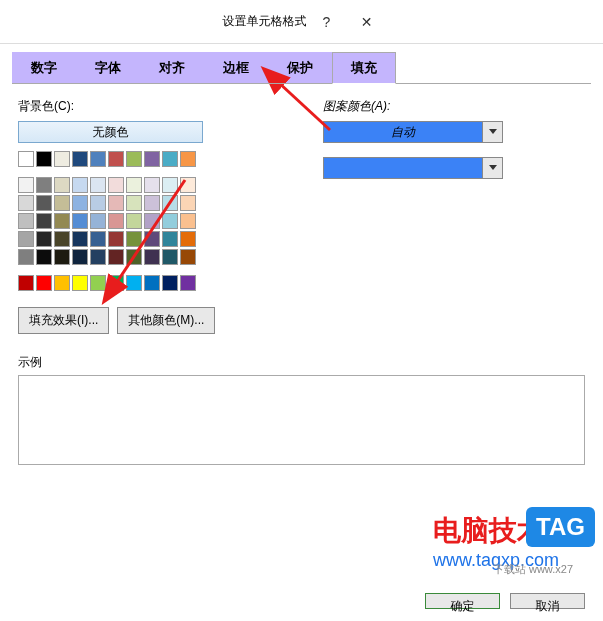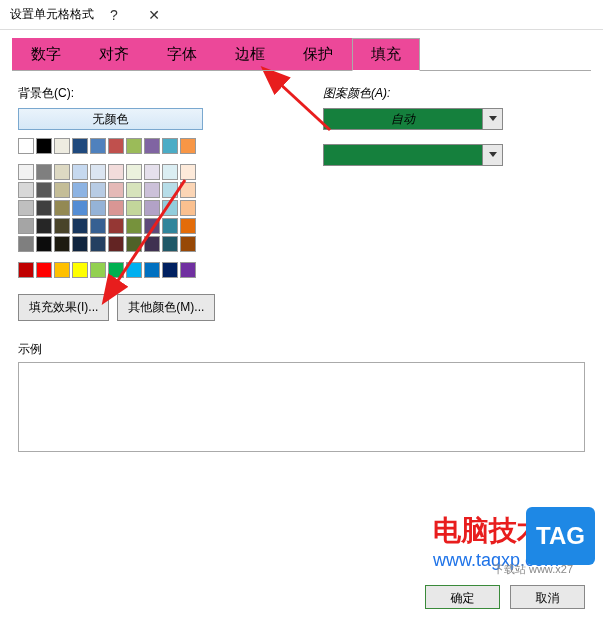--- a/index.html
+++ b/index.html
@@ -1,75 +1,75 @@
 <!DOCTYPE html>
 <html><head>
 <meta charset="utf-8">
 <style>
 * { box-sizing: border-box; margin: 0; padding: 0; }
 body { font-family: "Microsoft YaHei", "SimSun", sans-serif; font-size: 12px; background: #fff; width: 603px; height: 621px; position: relative; overflow: hidden; }
 
-.titlebar { display: flex; align-items: center; justify-content: flex-start; height: 30px; padding: 0 4px 0 10px; border-bottom: 1px solid #ddd; }
+.titlebar { display: flex; align-items: center; justify-content: center; height: 44px; padding: 0 4px 0 10px; border-bottom: 1px solid #ddd; }
 .titlebar .title { font-size: 12px; }
 .titlebar .ctrls { display: flex; }
 .titlebar .ctrl { width: 40px; height: 28px; display: flex; align-items: center; justify-content: center; cursor: pointer; font-size: 14px; color: #333; }
 
 .tabs { display: flex; padding: 8px 12px 0 12px; }
-.tab { padding: 6px 18px; border: 1px solid transparent; cursor: pointer; font-size: 15px; background: #ec4899; }
+.tab { padding: 6px 18px; border: 1px solid transparent; cursor: pointer; font-size: 13px; background: #c4b5fd; font-weight: bold; }
 .tab.active { border: 1px solid #aaa; border-bottom: 1px solid #fff; position: relative; z-index: 2; }
 .tabline { border-top: 1px solid #aaa; margin: -1px 12px 0 12px; position: relative; z-index: 1; }
 
 .content { padding: 10px 18px; display: flex; gap: 50px; }
 .left { width: 255px; }
 .right { width: 215px; font-style: italic; }
 
 .section-label { margin: 4px 0 6px 0; }
 
 .nocolor-btn { width: 185px; height: 22px; background: linear-gradient(#eaf3fb,#d6e8f7); border: 1px solid #7aa8cf; display: flex; align-items: center; justify-content: center; cursor: pointer; }
 
 .swatch-grid { margin-top: 8px; }
 .swatch-row { display: flex; gap: 2px; margin-bottom: 2px; }
 .swatch { width: 16px; height: 16px; border: 1px solid #999; cursor: pointer; }
 
 .btn-row { display: flex; gap: 8px; margin-top: 16px; }
 .btn { padding: 4px 10px; border: 1px solid #888; background: #e8e8e8; cursor: pointer; font-size: 12px; font-family: inherit; }
 
 .combo { display: flex; width: 180px; height: 22px; border: 1px solid #888; margin: 4px 0 14px 0; }
-.combo-val { flex: 1; display: flex; align-items: center; justify-content: center; background: #15803d; }
+.combo-val { flex: 1; display: flex; align-items: center; justify-content: center; background: #3b82f6; }
 .combo-arrow { width: 20px; border-left: 1px solid #888; background: #e8e8e8; display: flex; align-items: center; justify-content: center; cursor: pointer; }
 
 .example-box { margin: 10px 18px; }
 .example-box .ex-inner { border: 1px solid #aaa; height: 90px; margin-top: 4px; }
 
 .footer { position: absolute; bottom: 12px; right: 18px; display: flex; gap: 10px; }
-.footer .btn { width: 75px; height: 24px; }
+.footer .btn { width: 75px; height: 16px; }
 
 .arrow-svg { position: absolute; pointer-events: none; }
 
 .watermark { position: absolute; right: 30px; bottom: 50px; text-align: left; pointer-events: none; }
 .watermark .wm-cn { color: #e81d1d; font-size: 28px; font-weight: bold; }
 .watermark .wm-url { color: #1e73e8; font-size: 18px; }
-.watermark .tag-badge { position: absolute; right: -22px; top: -5px; background: #1e88e5; color: #fff; font-weight: bold; font-size: 24px; padding: 15px 10px; border-radius: 6px; }
+.watermark .tag-badge { position: absolute; right: -22px; top: -5px; background: #1e88e5; color: #fff; font-weight: bold; font-size: 24px; padding: 6px 10px; border-radius: 6px; }
 .watermark .sub { position: absolute; right: 0; bottom: -6px; font-size: 11px; color: #888; }
 </style>
 </head>
 <body>
 
 <div class="titlebar">
   <span class="title">设置单元格格式</span>
   <div class="ctrls">
     <div class="ctrl">?</div>
     <div class="ctrl">✕</div>
   </div>
 </div>
 
 <div class="tabs">
   <div class="tab">数字</div>
+  <div class="tab">字体</div>
   <div class="tab">对齐</div>
-  <div class="tab">字体</div>
   <div class="tab">边框</div>
   <div class="tab">保护</div>
   <div class="tab active">填充</div>
 </div>
 <div class="tabline"></div>
 
 <div class="content">
   <div class="left">
     <div class="section-label">背景色(C):</div>
     <div class="nocolor-btn">

